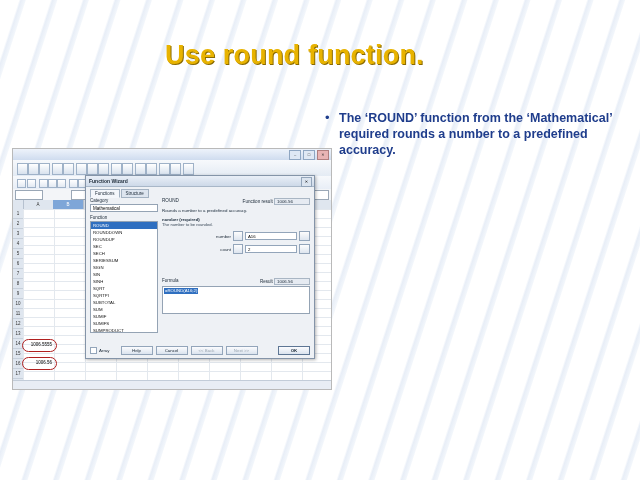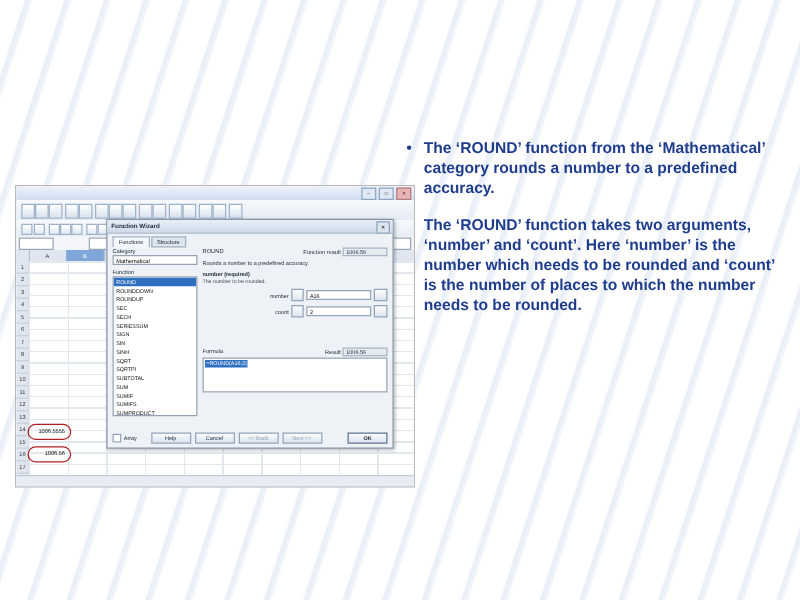--- a/index.html
+++ b/index.html
@@ -405,29 +405,26 @@
     background: #fff;
     border: 1px solid #93a5ba;
   }
   .spacer { flex: 1; }
 </style>
 </head>
 <body>
 
 <div class="slide">
 
+  <div class="slide-title">Use round function.</div>
 
   <div class="bullets">
     <div class="bullet">
       <span class="bullet-dot">•</span>
-      <span class="bullet-text">The ‘ROUND’ function from the ‘Mathematical’ category rounds a number to a predefined accuracy.</span>
-    </div>
-    <div class="bullet">
-      <span class="bullet-dot">•</span>
-      <span class="bullet-text">The ‘ROUND’ function takes two arguments, ‘number’ and ‘count’. Here ‘number’ is the number which needs to be rounded and ‘count’ is the number of places to which the number needs to be rounded.</span>
+      <span class="bullet-text">The ‘ROUND’ function from the ‘Mathematical’ required rounds a number to a predefined accuracy.</span>
     </div>
   </div>
 
   <div class="shot">
 
     <div class="calc-titlebar">
       <div class="calc-title-btns">
         <div class="tbtn">–</div>
         <div class="tbtn">□</div>
         <div class="tbtn close">✕</div>

